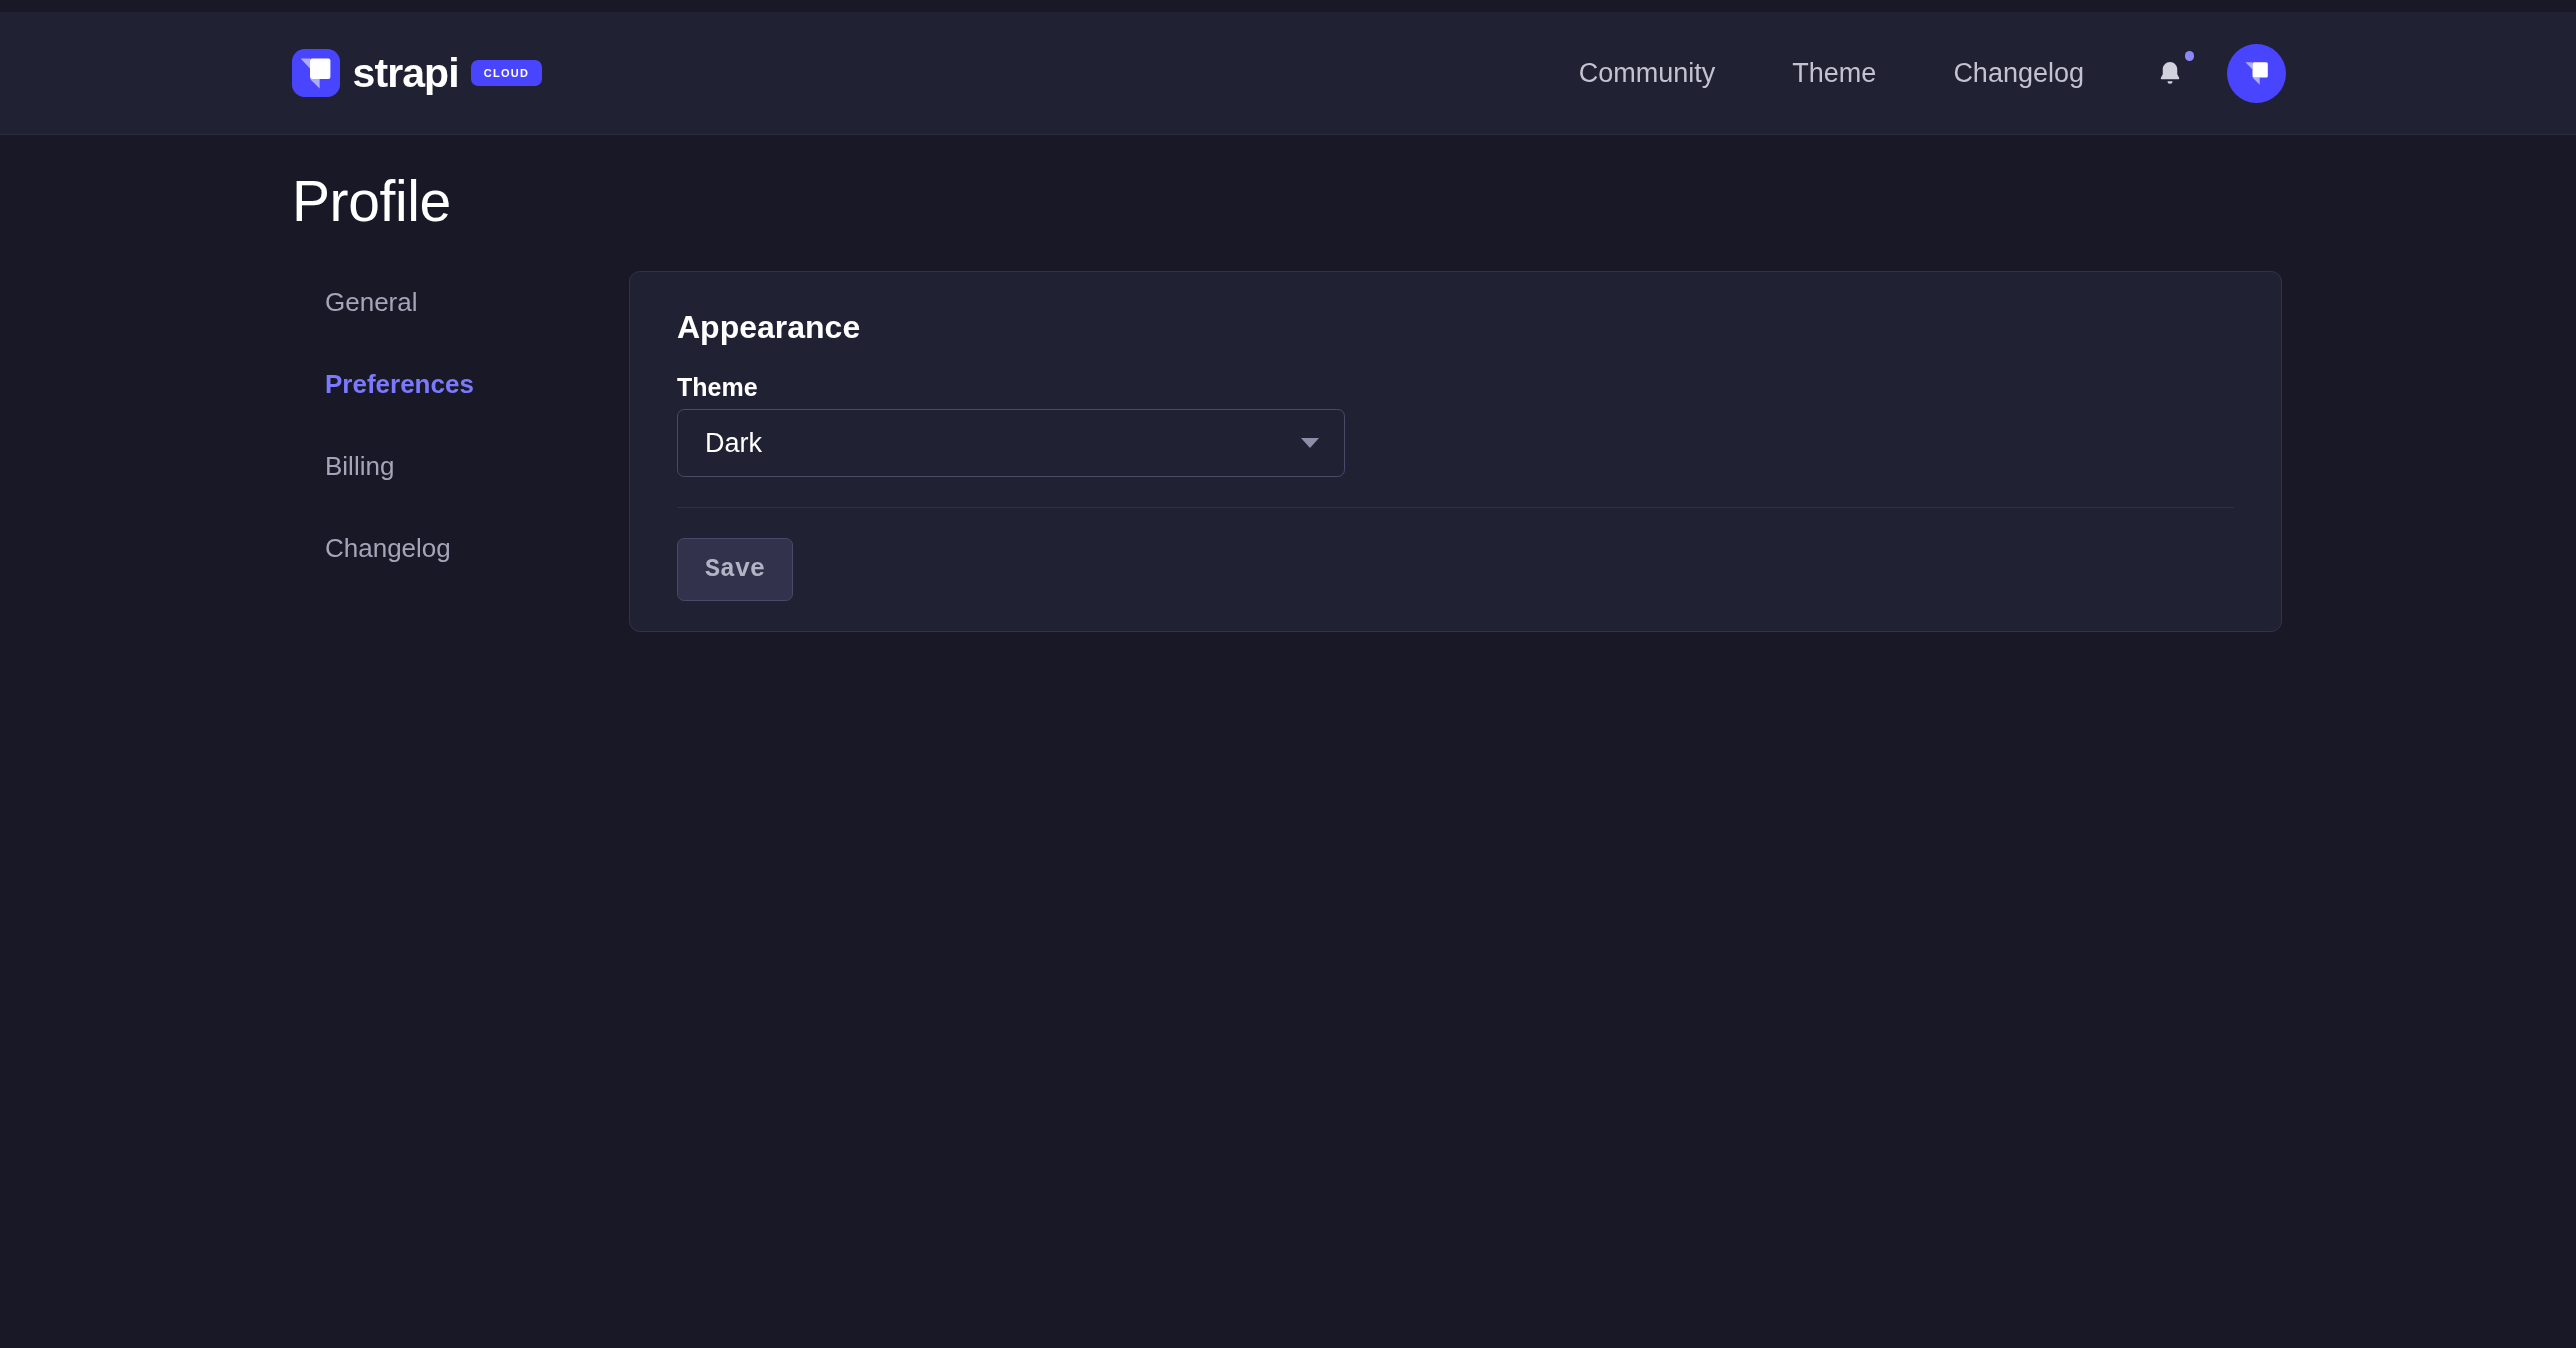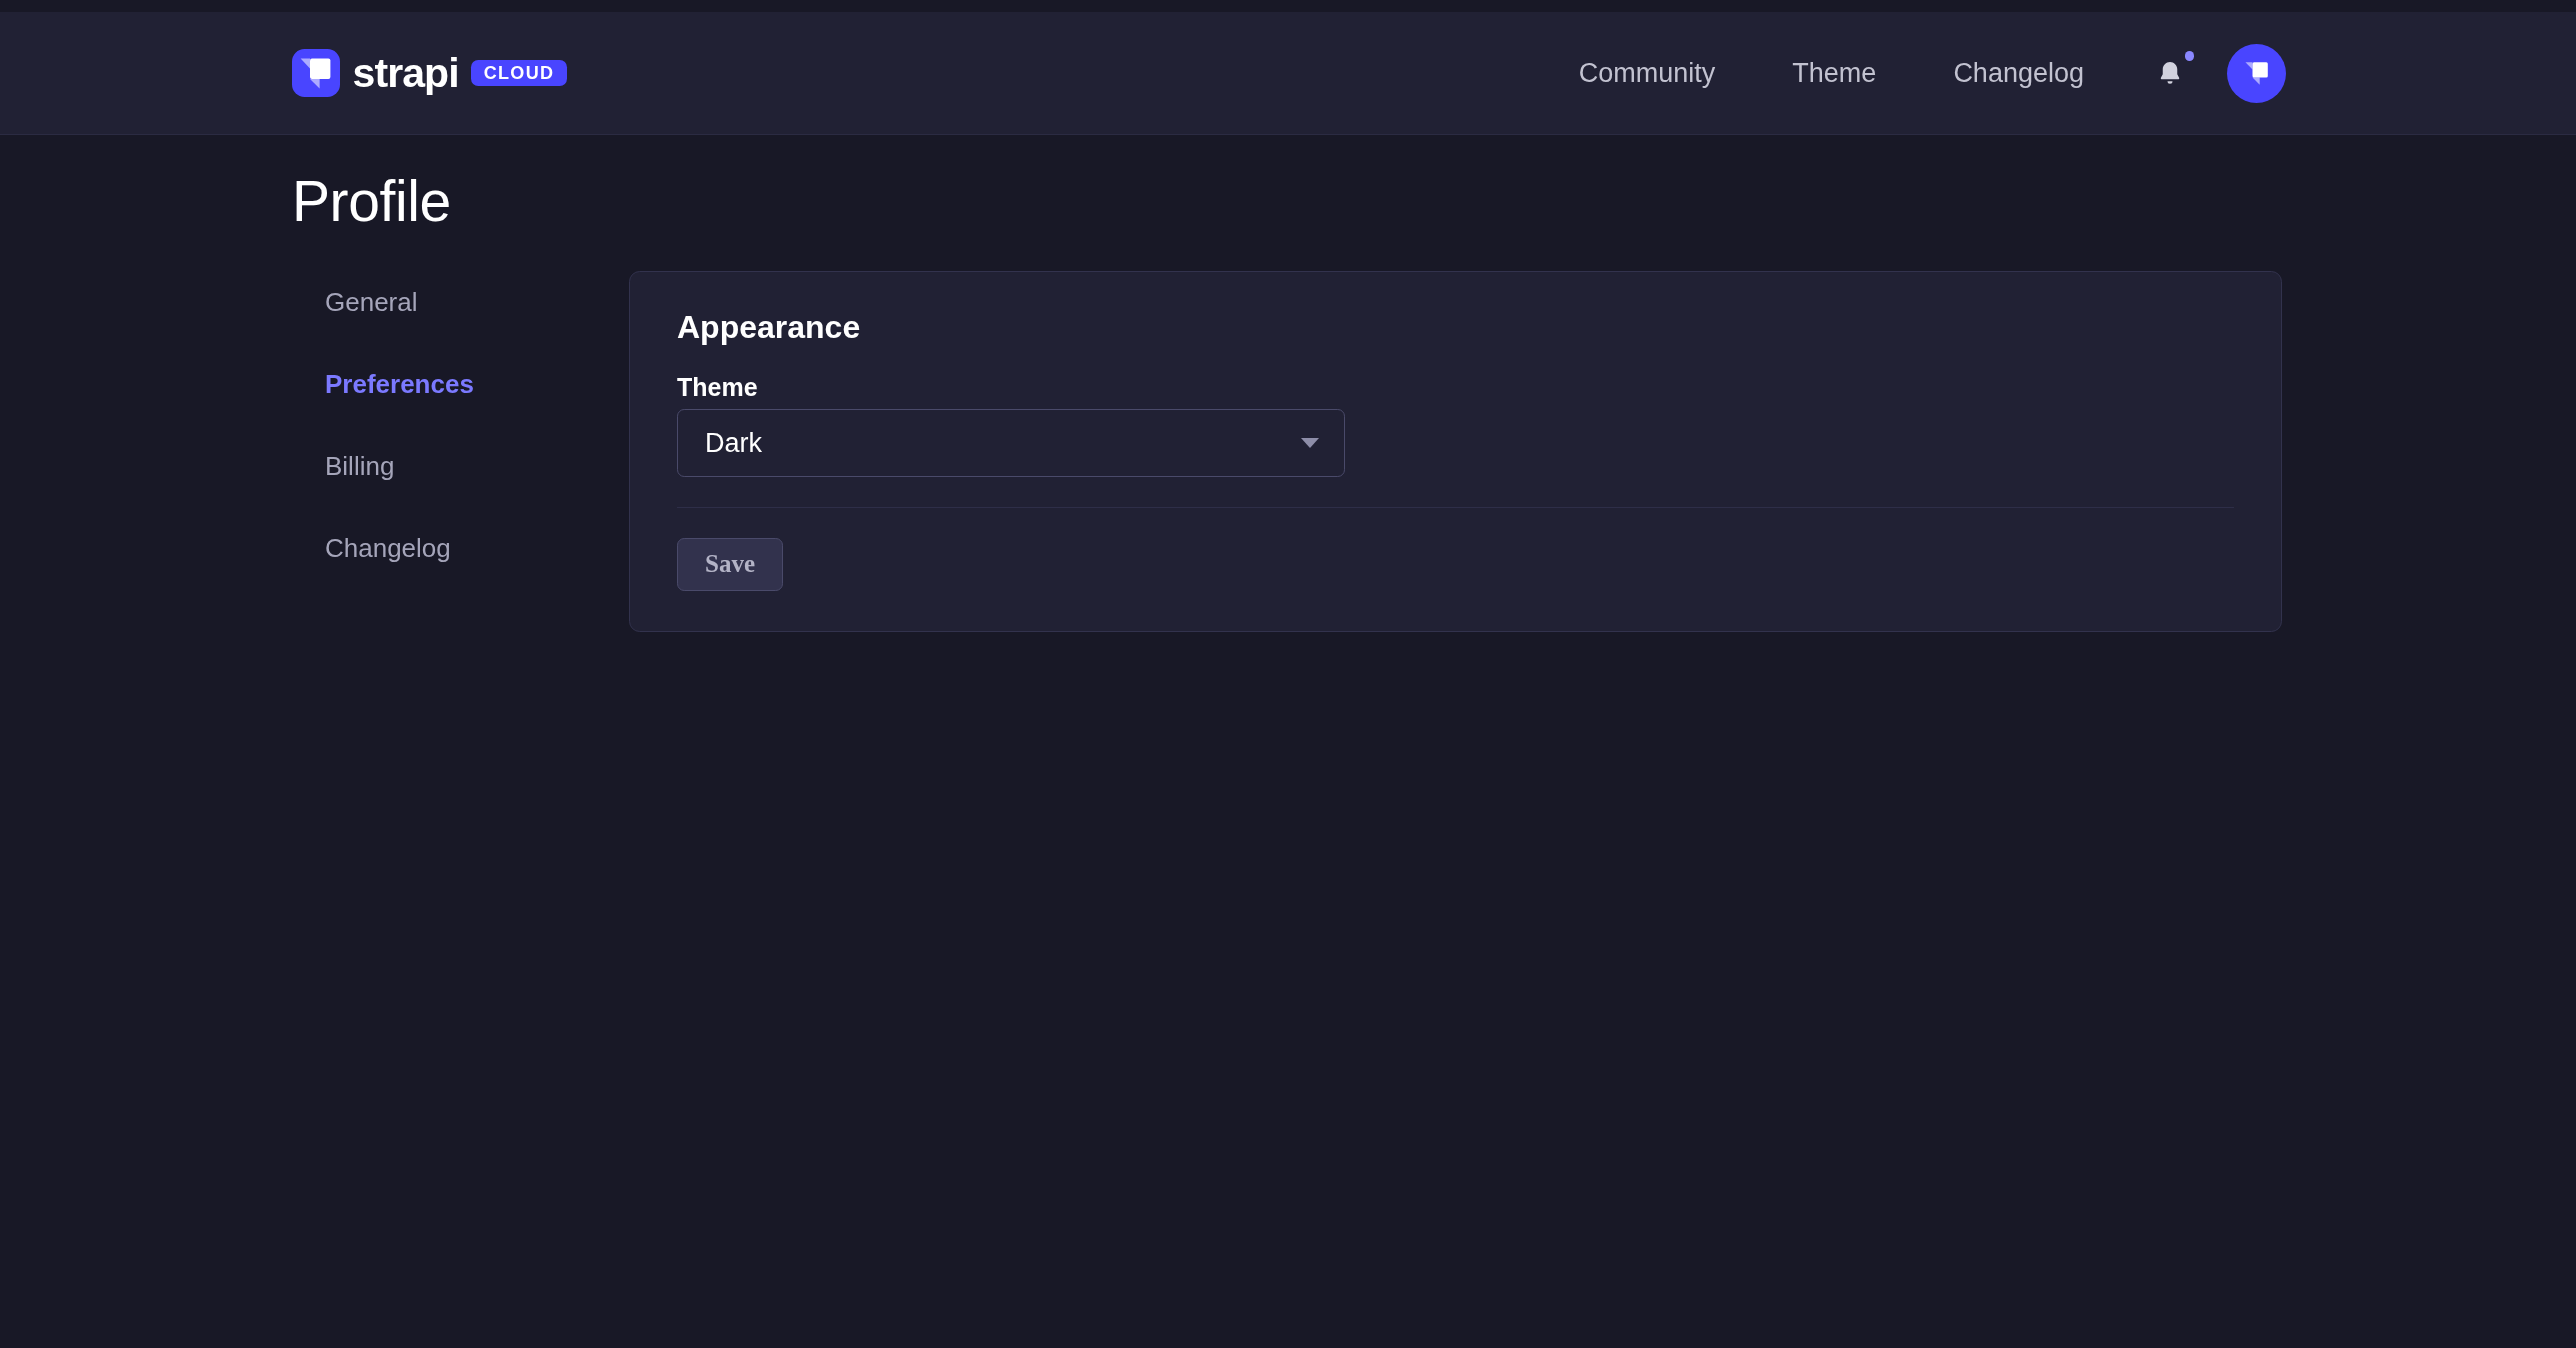--- a/index.html
+++ b/index.html
@@ -16,21 +16,21 @@
   
   .topbar{
     position:absolute;top:12px;left:0;width:2576px;height:123px;background:var(--surface);
     border-bottom:1.8px solid #2b2b42;display:flex;align-items:center;justify-content:space-between;
     padding:0 290px 0 292px;
   }
   .brand{display:flex;align-items:center;gap:12.5px;cursor:pointer;}
   .logo-mark{width:48px;height:48px;border-radius:12.5px;background:var(--accent);
     display:flex;align-items:center;justify-content:center;flex:0 0 auto;}
   .wordmark{color:var(--white);font-size:41px;font-weight:800;letter-spacing:-0.9px;line-height:48px;}
-  .cloud-badge{background:var(--accent);color:var(--white);font-size:18px;font-weight:700;
+  .cloud-badge{background:var(--accent);color:var(--white);font-size:11px;font-weight:700;
     letter-spacing:1.3px;padding:5.4px 12.5px;border-radius:7.2px;line-height:14.3px;}
   .topnav{display:flex;align-items:center;}
   .topnav a{color:var(--nav-text);font-size:27px;text-decoration:none;line-height:32px;cursor:pointer;}
   .topnav a + a{margin-left:77px;}
   .bell-btn{position:relative;margin-left:68px;background:none;border:none;cursor:pointer;
     width:36px;height:36px;display:flex;align-items:center;justify-content:center;}
   .bell-dot{position:absolute;top:-3.6px;right:-6.3px;width:9.8px;height:9.8px;border-radius:50%;background:var(--dot);}
   .avatar-btn{margin-left:39px;width:59px;height:59px;border-radius:50%;background:var(--accent);
     border:none;cursor:pointer;display:flex;align-items:center;justify-content:center;}
 
@@ -46,23 +46,23 @@
     border:1.8px solid var(--card-border);border-radius:10.7px;padding:36px 47px 0;}
   .card-title{color:var(--white);font-size:32px;font-weight:600;line-height:39px;}
   .field-label{display:block;margin-top:25px;color:var(--white);font-size:25px;font-weight:700;line-height:30px;}
   .select{margin-top:7.2px;width:668px;height:68px;border:1.8px solid var(--input-border);border-radius:7.2px;
     display:flex;align-items:center;justify-content:space-between;padding:0 25px 0 27px;cursor:pointer;
     background:transparent;}
   .select-value{color:var(--white);font-size:27px;line-height:30px;}
   .caret{width:0;height:0;border-left:9px solid transparent;border-right:9px solid transparent;
     border-top:10.7px solid var(--caret);}
   .divider{margin-top:30px;border:none;border-top:1.8px solid var(--hairline);}
-  .save-btn{margin-top:29.5px;height:53px;padding:0 27px;background:var(--btn-bg);
+  .save-btn{margin-top:29.5px;height:63px;padding:0 27px;background:var(--btn-bg);
     border:1.8px solid var(--input-border);border-radius:7.2px;color:var(--btn-text);
-    font-family:Liberation Serif, serif;font-size:25px;font-weight:600;cursor:pointer;}
+    font-family:Liberation Mono, monospace;font-size:25px;font-weight:600;cursor:pointer;}
 </style>
 </head>
 <body>
 
 <div class="screen">
 
   <header class="topbar">
     <div class="brand">
       <span class="logo-mark">
         <svg width="48" height="48" viewBox="0 0 24 24" aria-hidden="true">

